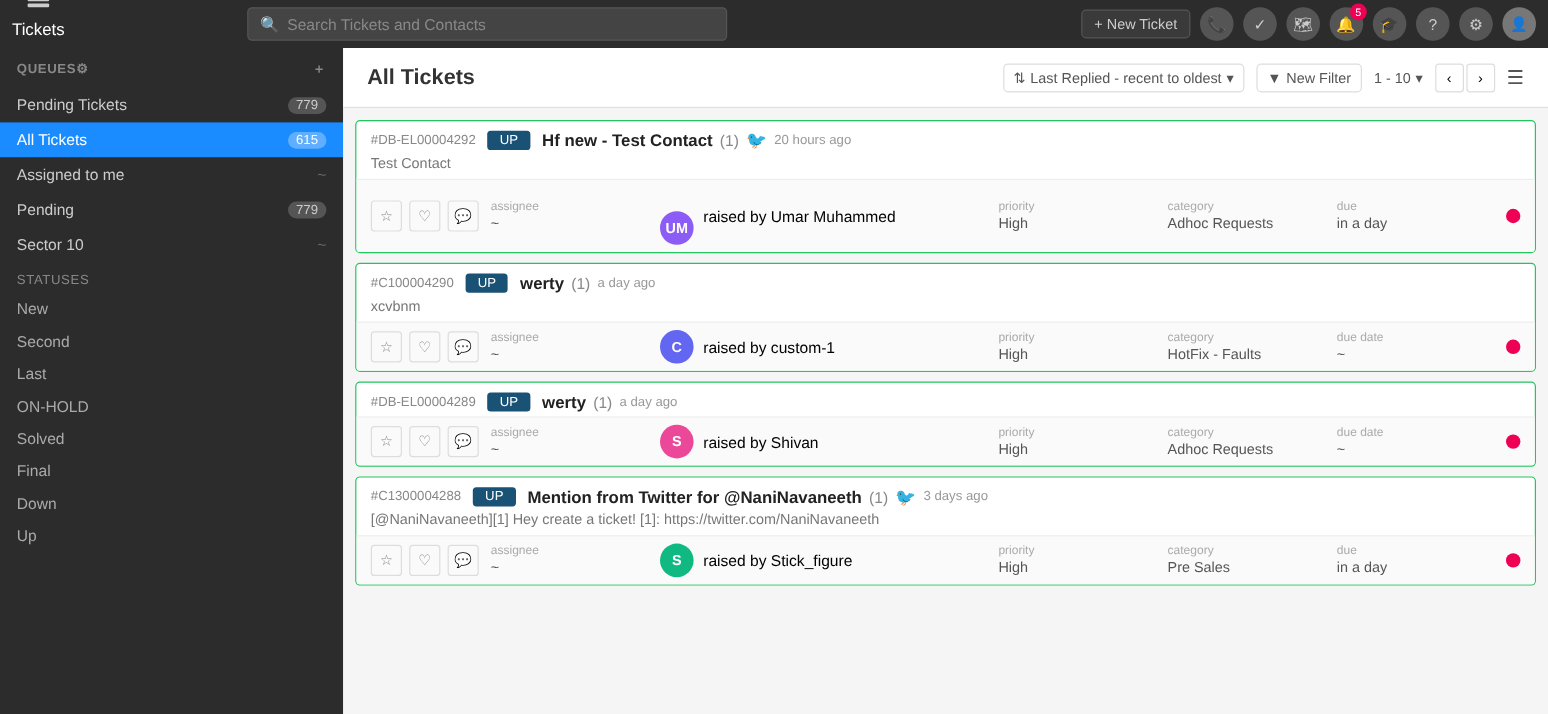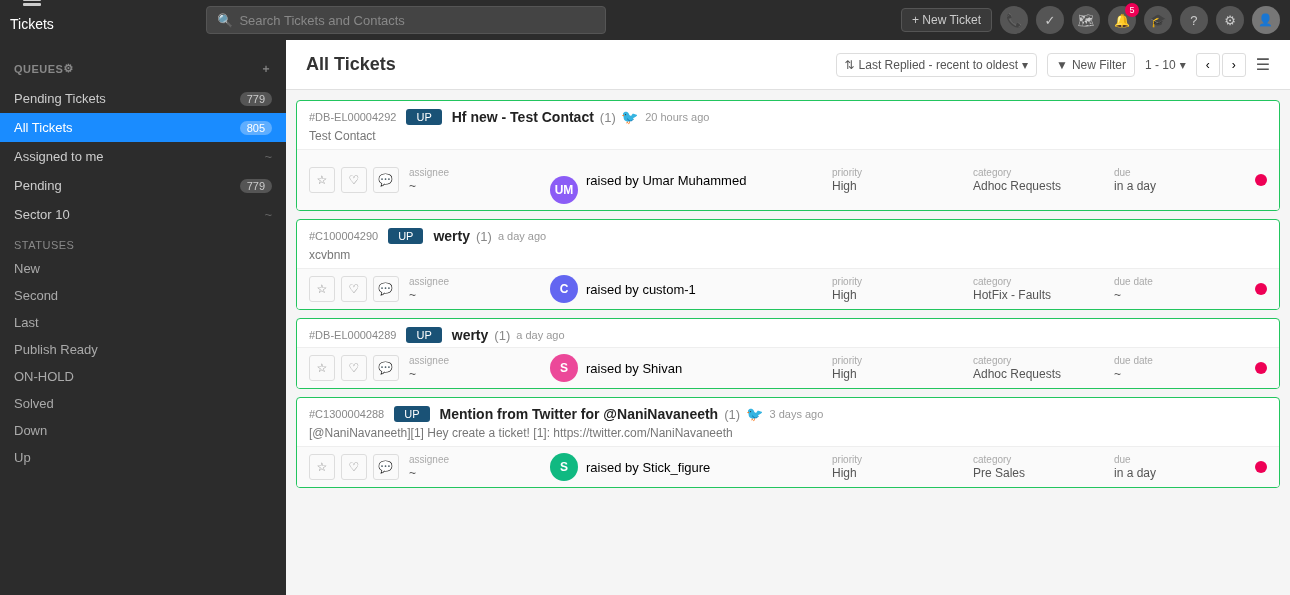--- a/index.html
+++ b/index.html
@@ -17,21 +17,21 @@
     .icon-circle { width: 28px; height: 28px; border-radius: 50%; background: #555; display: flex; align-items: center; justify-content: center; color: #ccc; font-size: 13px; cursor: pointer; position: relative; }
     .badge { position: absolute; top: -3px; right: -3px; background: #e05; color: #fff; font-size: 9px; border-radius: 50%; width: 14px; height: 14px; display: flex; align-items: center; justify-content: center; }
     .avatar { width: 28px; height: 28px; border-radius: 50%; background: #777; display: flex; align-items: center; justify-content: center; color: #fff; font-size: 12px; cursor: pointer; }
 
     
     .main { display: flex; flex: 1; overflow: hidden; }
 
     
     .sidebar { width: 286px; background: #2c2c2c; color: #ccc; display: flex; flex-direction: column; overflow-y: auto; flex-shrink: 0; }
     .sidebar-section { padding: 10px 14px 4px; }
-    .sidebar-section-header { display: flex; align-items: center; justify-content: space-between; color: #888; font-size: 11px; font-weight: 600; letter-spacing: 0.5px; margin-bottom: 4px; margin-top: 11px; }
+    .sidebar-section-header { display: flex; align-items: center; justify-content: space-between; color: #888; font-size: 11px; font-weight: 600; letter-spacing: 0.5px; margin-bottom: 4px; }
     .sidebar-item { display: flex; align-items: center; justify-content: space-between; padding: 7px 14px; cursor: pointer; color: #ccc; font-size: 13px; }
     .sidebar-item.active { background: #1a8cff; color: #fff; }
     .sidebar-item .count { background: #555; color: #ccc; border-radius: 10px; padding: 1px 7px; font-size: 11px; }
     .sidebar-item.active .count { background: rgba(255,255,255,0.3); color: #fff; }
     .sidebar-item .tilde { color: #666; }
     .statuses-label { padding: 10px 14px 4px; color: #888; font-size: 11px; font-weight: 400; letter-spacing: 0.5px; }
     .status-item { padding: 6px 14px; cursor: pointer; color: #aaa; font-size: 13px; }
 
     
     .content { flex: 1; background: #f5f5f5; display: flex; flex-direction: column; overflow: hidden; }
@@ -119,43 +119,43 @@
         <span style="cursor:pointer; margin-left:auto;">＋</span>
       </div>
     </div>
 
     <div class="sidebar-item">
       <span>Pending Tickets</span>
       <span class="count">779</span>
     </div>
     <div class="sidebar-item active">
       <span>All Tickets</span>
-      <span class="count">805</span>
+      <span class="count">615</span>
     </div>
     <div class="sidebar-item">
       <span>Assigned to me</span>
       <span class="tilde">~</span>
     </div>
     <div class="sidebar-item">
       <span>Pending</span>
       <span class="count">779</span>
     </div>
     <div class="sidebar-item">
       <span>Sector 10</span>
       <span class="tilde">~</span>
     </div>
 
     <div class="statuses-label">STATUSES</div>
 
     <div class="status-item">New</div>
     <div class="status-item">Second</div>
     <div class="status-item">Last</div>
-    <div class="status-item">Publish Ready</div>
     <div class="status-item">ON-HOLD</div>
     <div class="status-item">Solved</div>
+    <div class="status-item">Final</div>
     <div class="status-item">Down</div>
     <div class="status-item">Up</div>
   </div>
 
   <div class="content">
     <div class="content-header">
       <h1 class="content-title">All Tickets</h1>
       <div class="header-actions">
         <div class="sort-btn">
           <span>⇅</span>

